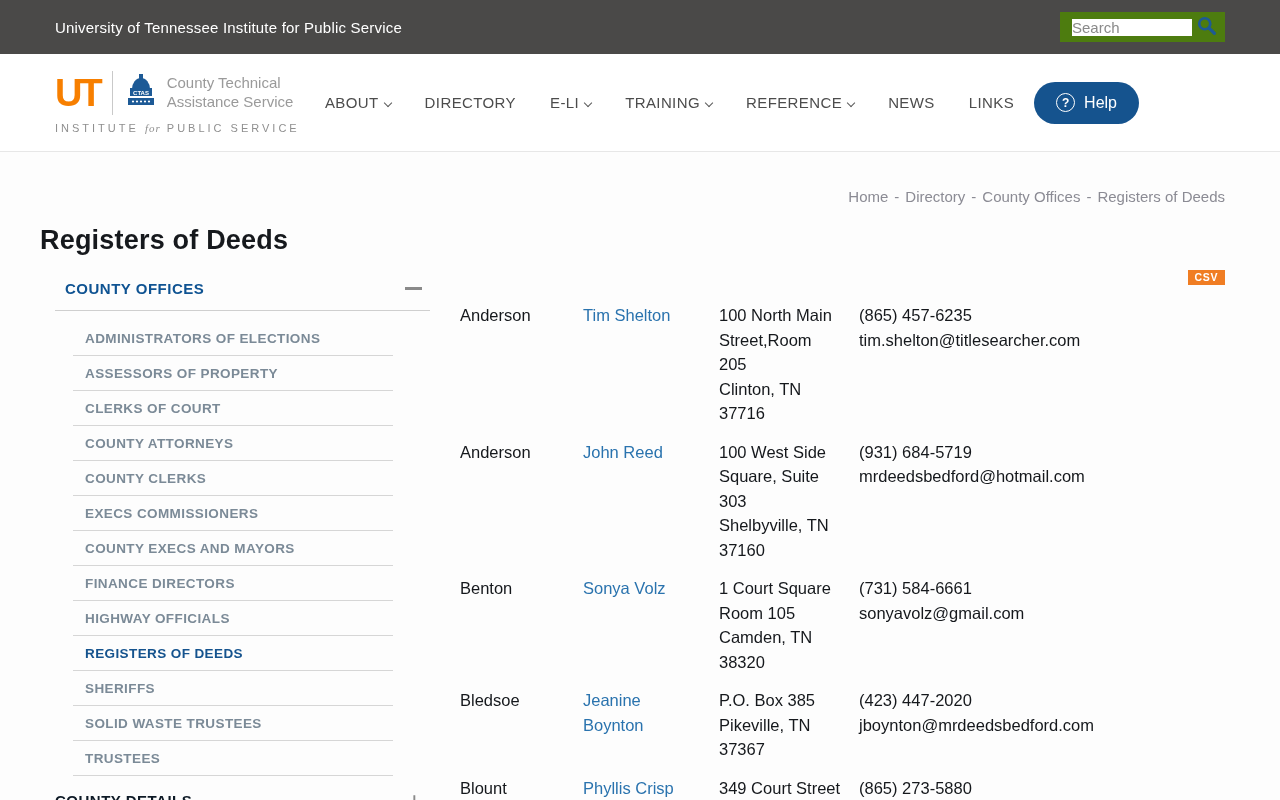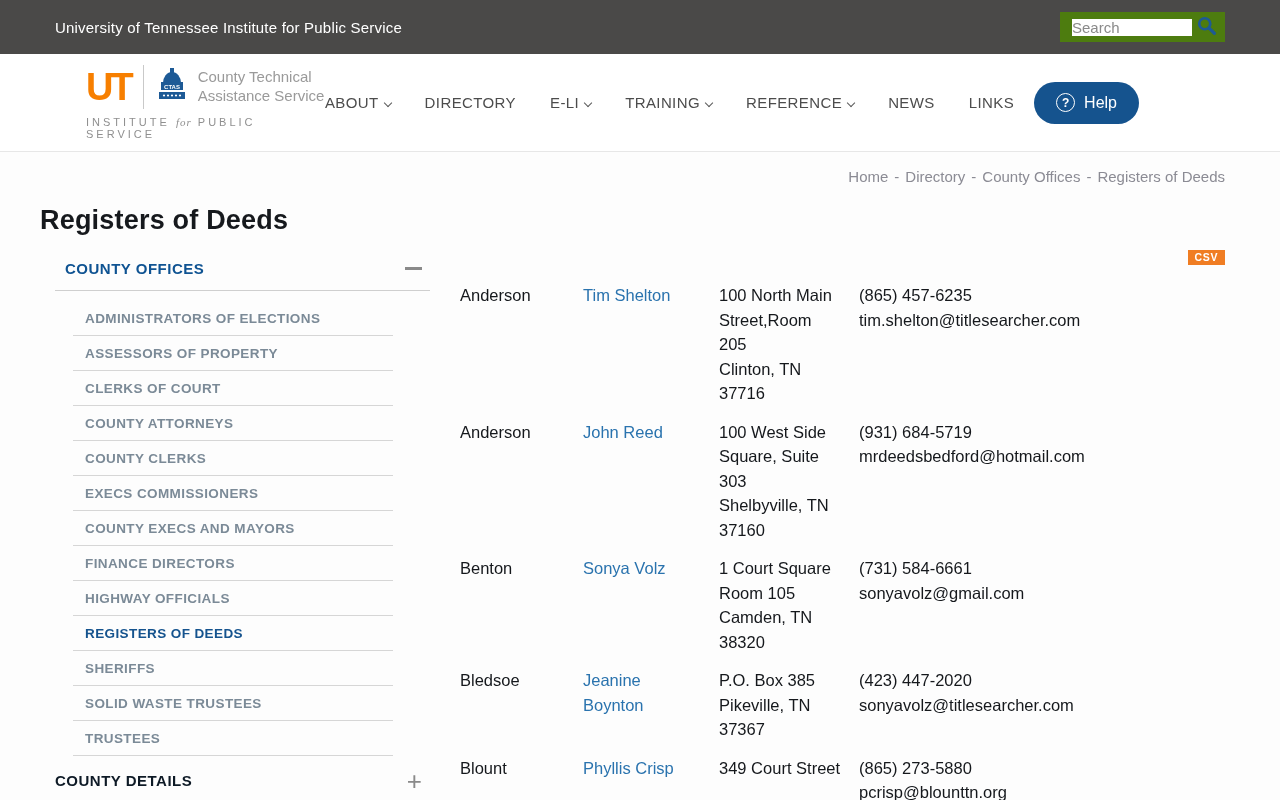--- a/index.html
+++ b/index.html
@@ -13,21 +13,21 @@
   .search-box { width:165px; height:30px; background:#4d7c0f; display:flex;
                 align-items:center; padding-left:12px; }
   .search-box input { border:none; outline:none; flex:1; min-width:0; font-size:15px;
                       color:#555; font-family:"Liberation Sans",sans-serif; }
   .search-box input::placeholder { color:#8a8a8a; }
   .search-btn { background:none; border:none; padding:0 8px 0 4px; cursor:pointer;
                 display:flex; align-items:center; }
 
   
   .header { height:98px; background:#ffffff; display:flex; align-items:center;
-            padding:0 141px 0 86px; border-bottom:1px solid #e7e7e7; }
+            padding:0 141px 0 55px; border-bottom:1px solid #e7e7e7; }
   .logo { display:flex; flex-direction:column; cursor:pointer; }
   .logo-row { display:flex; align-items:center; }
   .ut-mark { color:#f77f00; font-size:38px; font-weight:800; letter-spacing:-3px;
              line-height:1; padding-right:12px; }
   .logo-divider { width:1px; height:44px; background:#c9c9c9; margin-right:12px; }
   .org-name { color:#9a9a9a; font-size:15px; line-height:1.25; font-weight:500;
               margin-left:10px; }
   .institute-line { margin-top:7px; font-size:11px; letter-spacing:3px; color:#8f8f8f;
                     font-weight:500; }
   .institute-line em { font-family:"Liberation Serif", serif; font-style:italic;
@@ -40,21 +40,21 @@
           margin-left:6px; margin-bottom:2px; }
   .help-btn { margin-left:20px; background:#15538e; border:none; cursor:pointer;
               border-radius:22px; height:42px; padding:0 22px; display:flex;
               align-items:center; gap:9px; color:#ffffff; font-size:16px;
               font-family:"Liberation Sans",sans-serif; }
   .help-icon { width:19px; height:19px; border:1.8px solid #ffffff; border-radius:50%;
                display:flex; align-items:center; justify-content:center;
                font-size:12px; font-weight:700; }
 
   
-  .breadcrumb { margin:16px 55px 0 0; text-align:right; font-size:15px; color:#8b8b94; }
+  .breadcrumb { margin:36px 55px 0 0; text-align:right; font-size:15px; color:#8b8b94; }
   .breadcrumb a { color:#8b8b94; text-decoration:none; cursor:pointer; }
   .crumb-sep { margin:0 6px; }
   .page-title { margin:20px 0 14px 40px; font-size:27px; font-weight:600; color:#16191d;
                 letter-spacing:.2px; }
 
   
   .layout { display:flex; align-items:flex-start; }
   .sidebar { width:375px; margin-left:55px; flex:none; }
   .acc-header { display:flex; align-items:center; justify-content:space-between;
                 padding:10px 8px 13px 10px; border-bottom:1px solid #cfcfcf;
@@ -239,21 +239,21 @@
     <div class="cell-county">Bledsoe</div>
     <div class="cell-name">
       <a>Jeanine Boynton</a>
     </div>
     <div class="cell-address">
             <div style="white-space: normal;">P.O. Box 385</div>
             <div style="white-space: normal;">Pikeville, TN 37367</div>
           </div>
     <div class="cell-contact">
       <div class="phone">(423) 447-2020</div>
-      <div class="email">sonyavolz@titlesearcher.com</div>
+      <div class="email">jboynton@mrdeedsbedford.com</div>
     </div>
   </div>
 
   <div class="dir-row">
     <div class="cell-county">Blount</div>
     <div class="cell-name">
       <a>Phyllis Crisp</a>
     </div>
     <div class="cell-address">
             <div style="white-space: normal;">349 Court Street</div>

